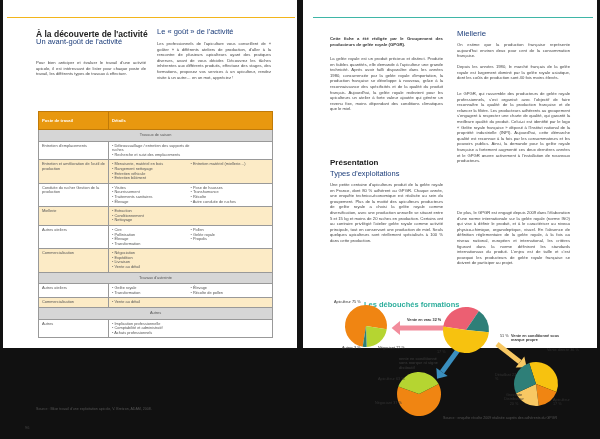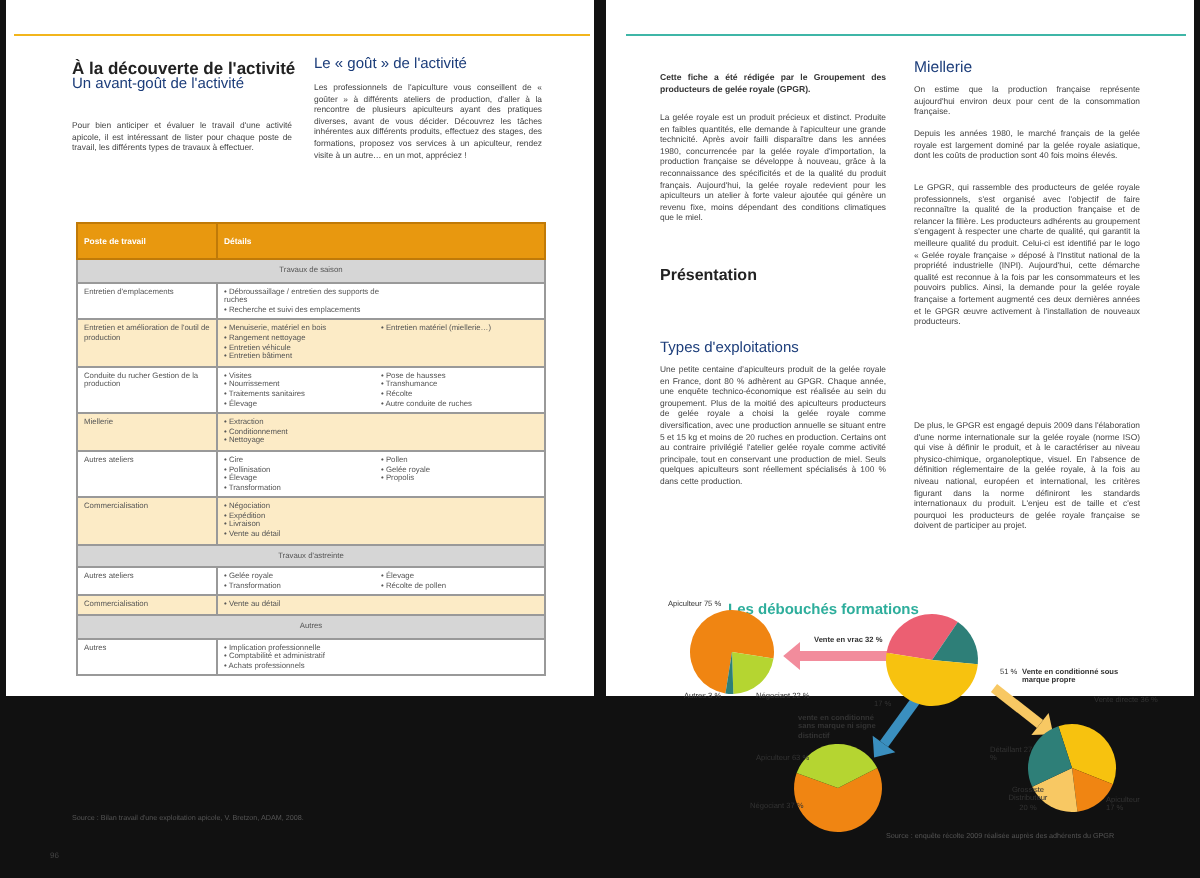--- a/index.html
+++ b/index.html
@@ -232,21 +232,21 @@
   <div class="source" style="left:33px;top:407px;">Source : Bilan travail d'une exploitation apicole, V. Bretzon, ADAM, 2008.</div>
   <div class="pagenum">96</div>
 </div>
 
 <div class="page right">
   <div class="topline"></div>
 </div>
 
 <div class="para" style="left:330px;top:36px;width:113px;font-weight:bold;color:#333;font-size:4.3px;">Cette fiche a été rédigée par le Groupement des producteurs de gelée royale (GPGR).</div>
 <div class="para" style="left:330px;top:56px;width:113px;">La gelée royale est un produit précieux et distinct. Produite en faibles quantités, elle demande à l'apiculteur une grande technicité. Après avoir failli disparaître dans les années 1980, concurrencée par la gelée royale d'importation, la production française se développe à nouveau, grâce à la reconnaissance des spécificités et de la qualité du produit français. Aujourd'hui, la gelée royale redevient pour les apiculteurs un atelier à forte valeur ajoutée qui génère un revenu fixe, moins dépendant des conditions climatiques que le miel.</div>
-<div class="h1" style="left:330px;top:133px;font-size:8px;">Présentation</div>
+<div class="h1" style="left:330px;top:158px;font-size:8px;">Présentation</div>
 <div class="h2blue" style="left:330px;top:169px;text-align:right;">Types d'exploitations</div>
 <div class="para" style="left:330px;top:182px;width:113px;">Une petite centaine d'apiculteurs produit de la gelée royale en France, dont 80 % adhèrent au GPGR. Chaque année, une enquête technico-économique est réalisée au sein du groupement. Plus de la moitié des apiculteurs producteurs de gelée royale a choisi la gelée royale comme diversification, avec une production annuelle se situant entre 5 et 15 kg et moins de 20 ruches en production. Certains ont au contraire privilégié l'atelier gelée royale comme activité principale, tout en conservant une production de miel. Seuls quelques apiculteurs sont réellement spécialisés à 100 % dans cette production.</div>
 
 <div class="h2blue" style="left:457px;top:29px;font-size:7.8px;">Miellerie</div>
 <div class="para" style="left:457px;top:42px;width:113px;">On estime que la production française représente aujourd'hui environ deux pour cent de la consommation française.</div>
 <div class="para" style="left:457px;top:64px;width:113px;">Depuis les années 1980, le marché français de la gelée royale est largement dominé par la gelée royale asiatique, dont les coûts de production sont 40 fois moins élevés.</div>
 <div class="para" style="left:457px;top:91px;width:113px;">Le GPGR, qui rassemble des producteurs de gelée royale professionnels, s'est organisé avec l'objectif de faire reconnaître la qualité de la production française et de relancer la filière. Les producteurs adhérents au groupement s'engagent à respecter une charte de qualité, qui garantit la meilleure qualité du produit. Celui-ci est identifié par le logo « Gelée royale française » déposé à l'Institut national de la propriété industrielle (INPI). Aujourd'hui, cette démarche qualité est reconnue à la fois par les consommateurs et les pouvoirs publics. Ainsi, la demande pour la gelée royale française a fortement augmenté ces deux dernières années et le GPGR œuvre activement à l'installation de nouveaux producteurs.</div>
 <div class="para" style="left:457px;top:210px;width:113px;">De plus, le GPGR est engagé depuis 2009 dans l'élaboration d'une norme internationale sur la gelée royale (norme ISO) qui vise à définir le produit, et à le caractériser au niveau physico-chimique, organoleptique, visuel. En l'absence de définition réglementaire de la gelée royale, à la fois au niveau national, européen et international, les critères figurant dans la norme définiront les standards internationaux du produit. L'enjeu est de taille et c'est pourquoi les producteurs de gelée royale française se doivent de participer au projet.</div>
 
 <div class="chart-title">Les débouchés formations</div>

